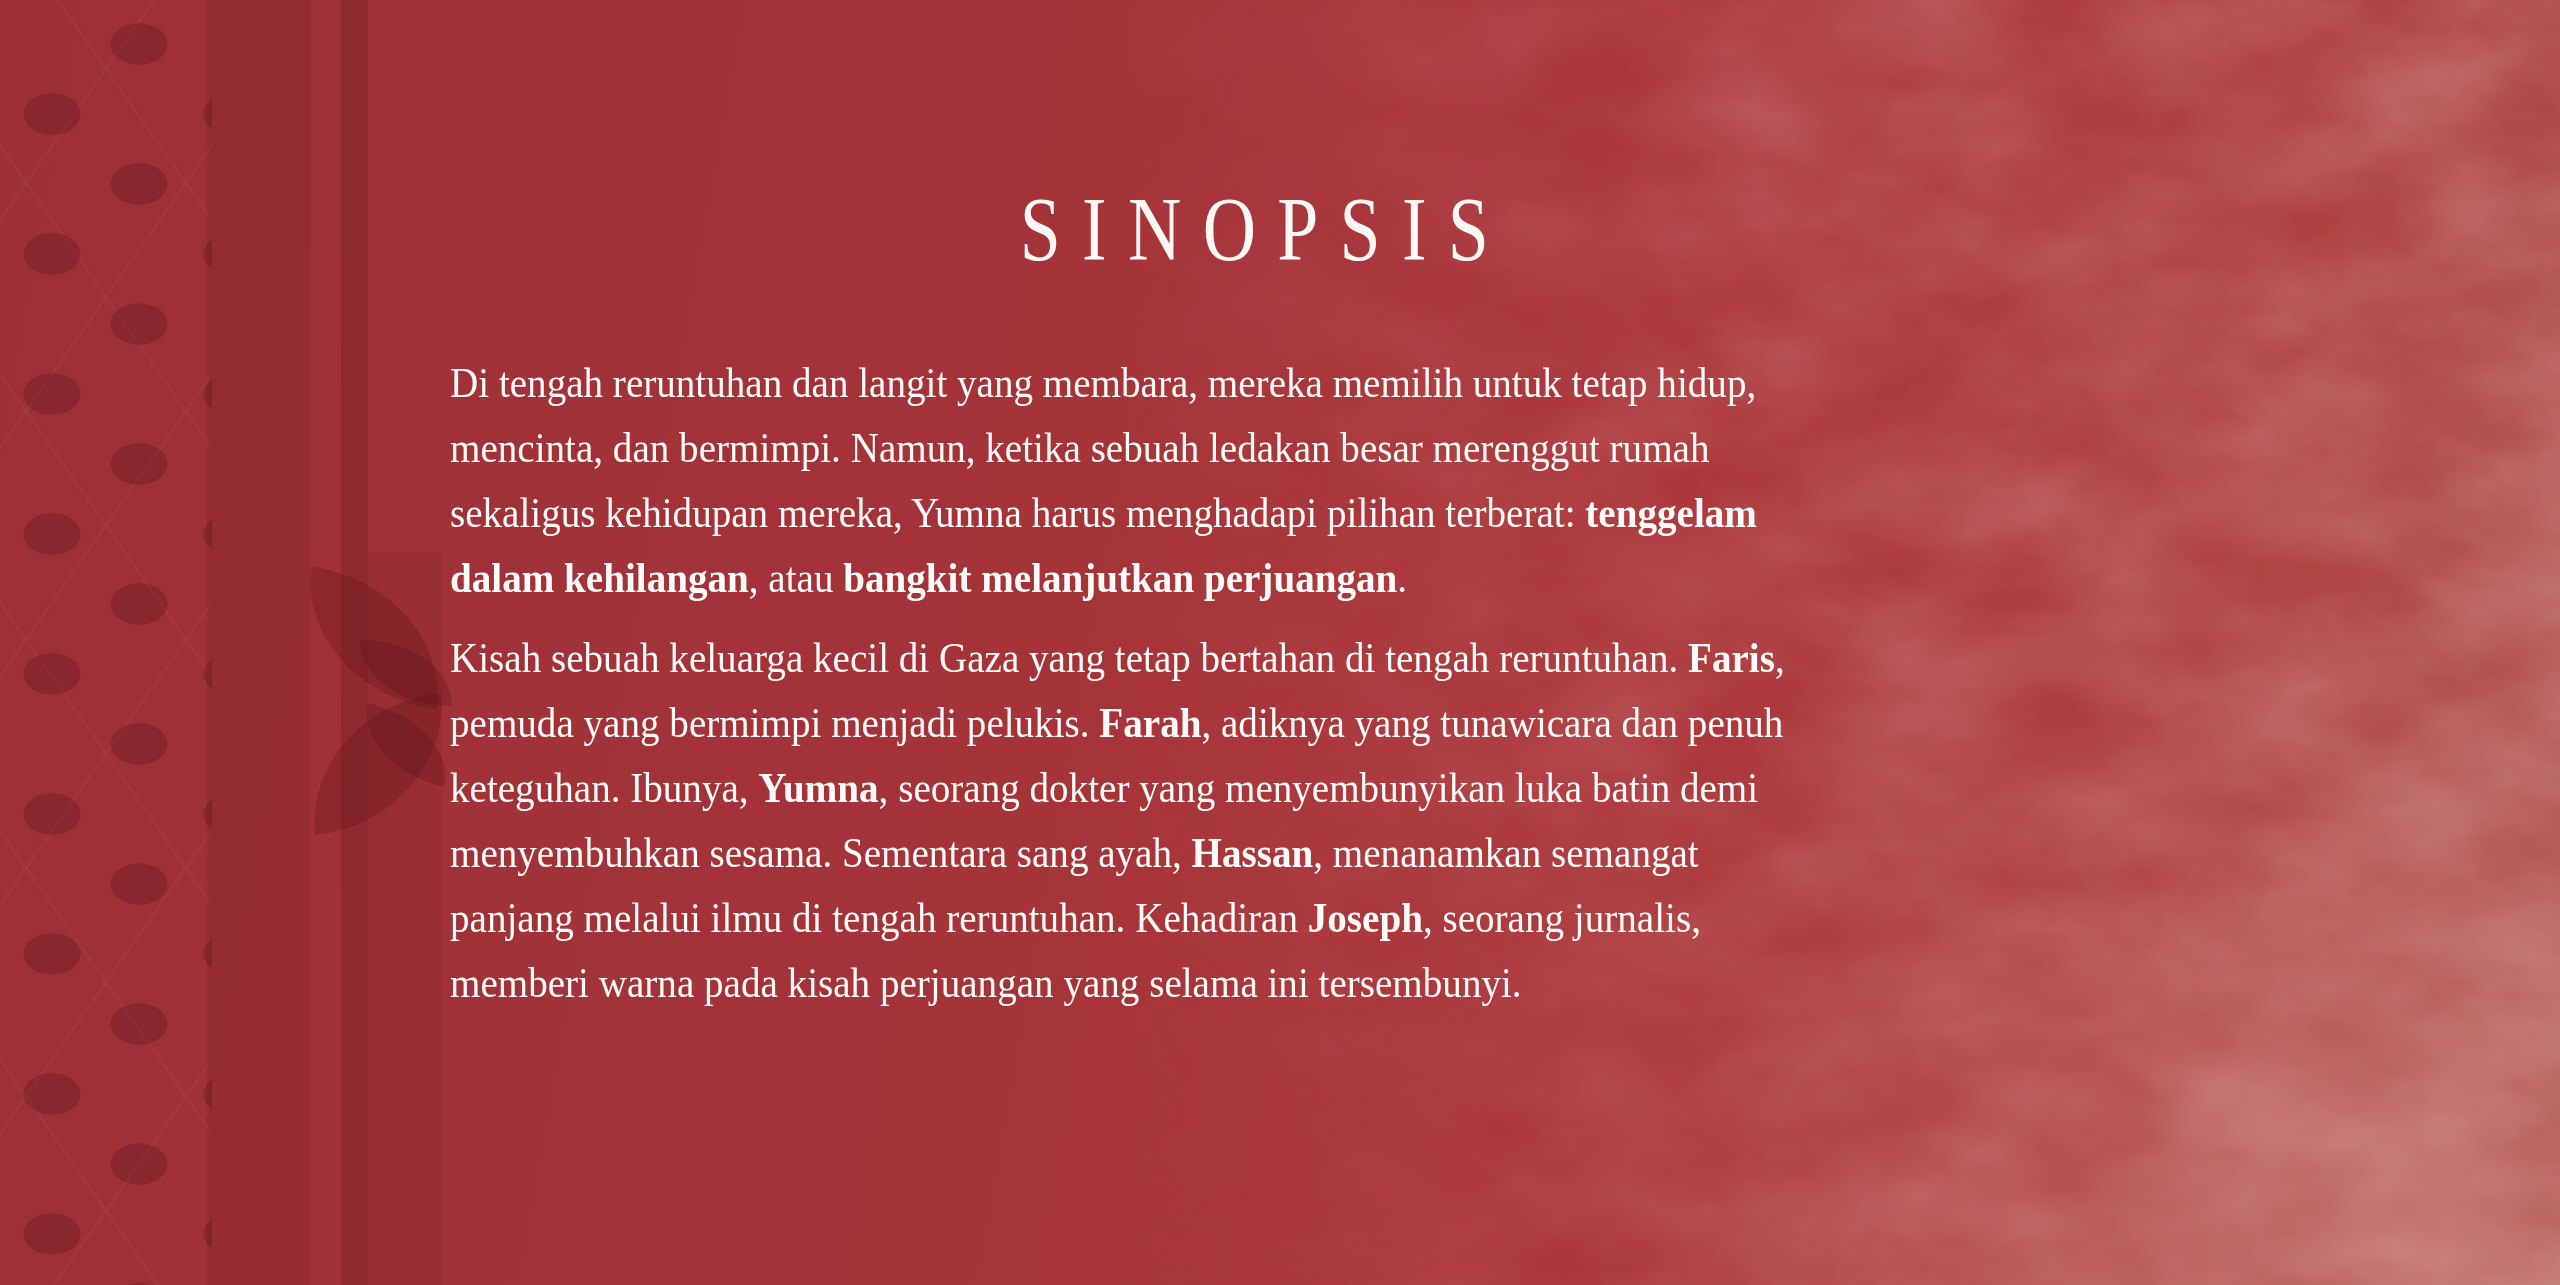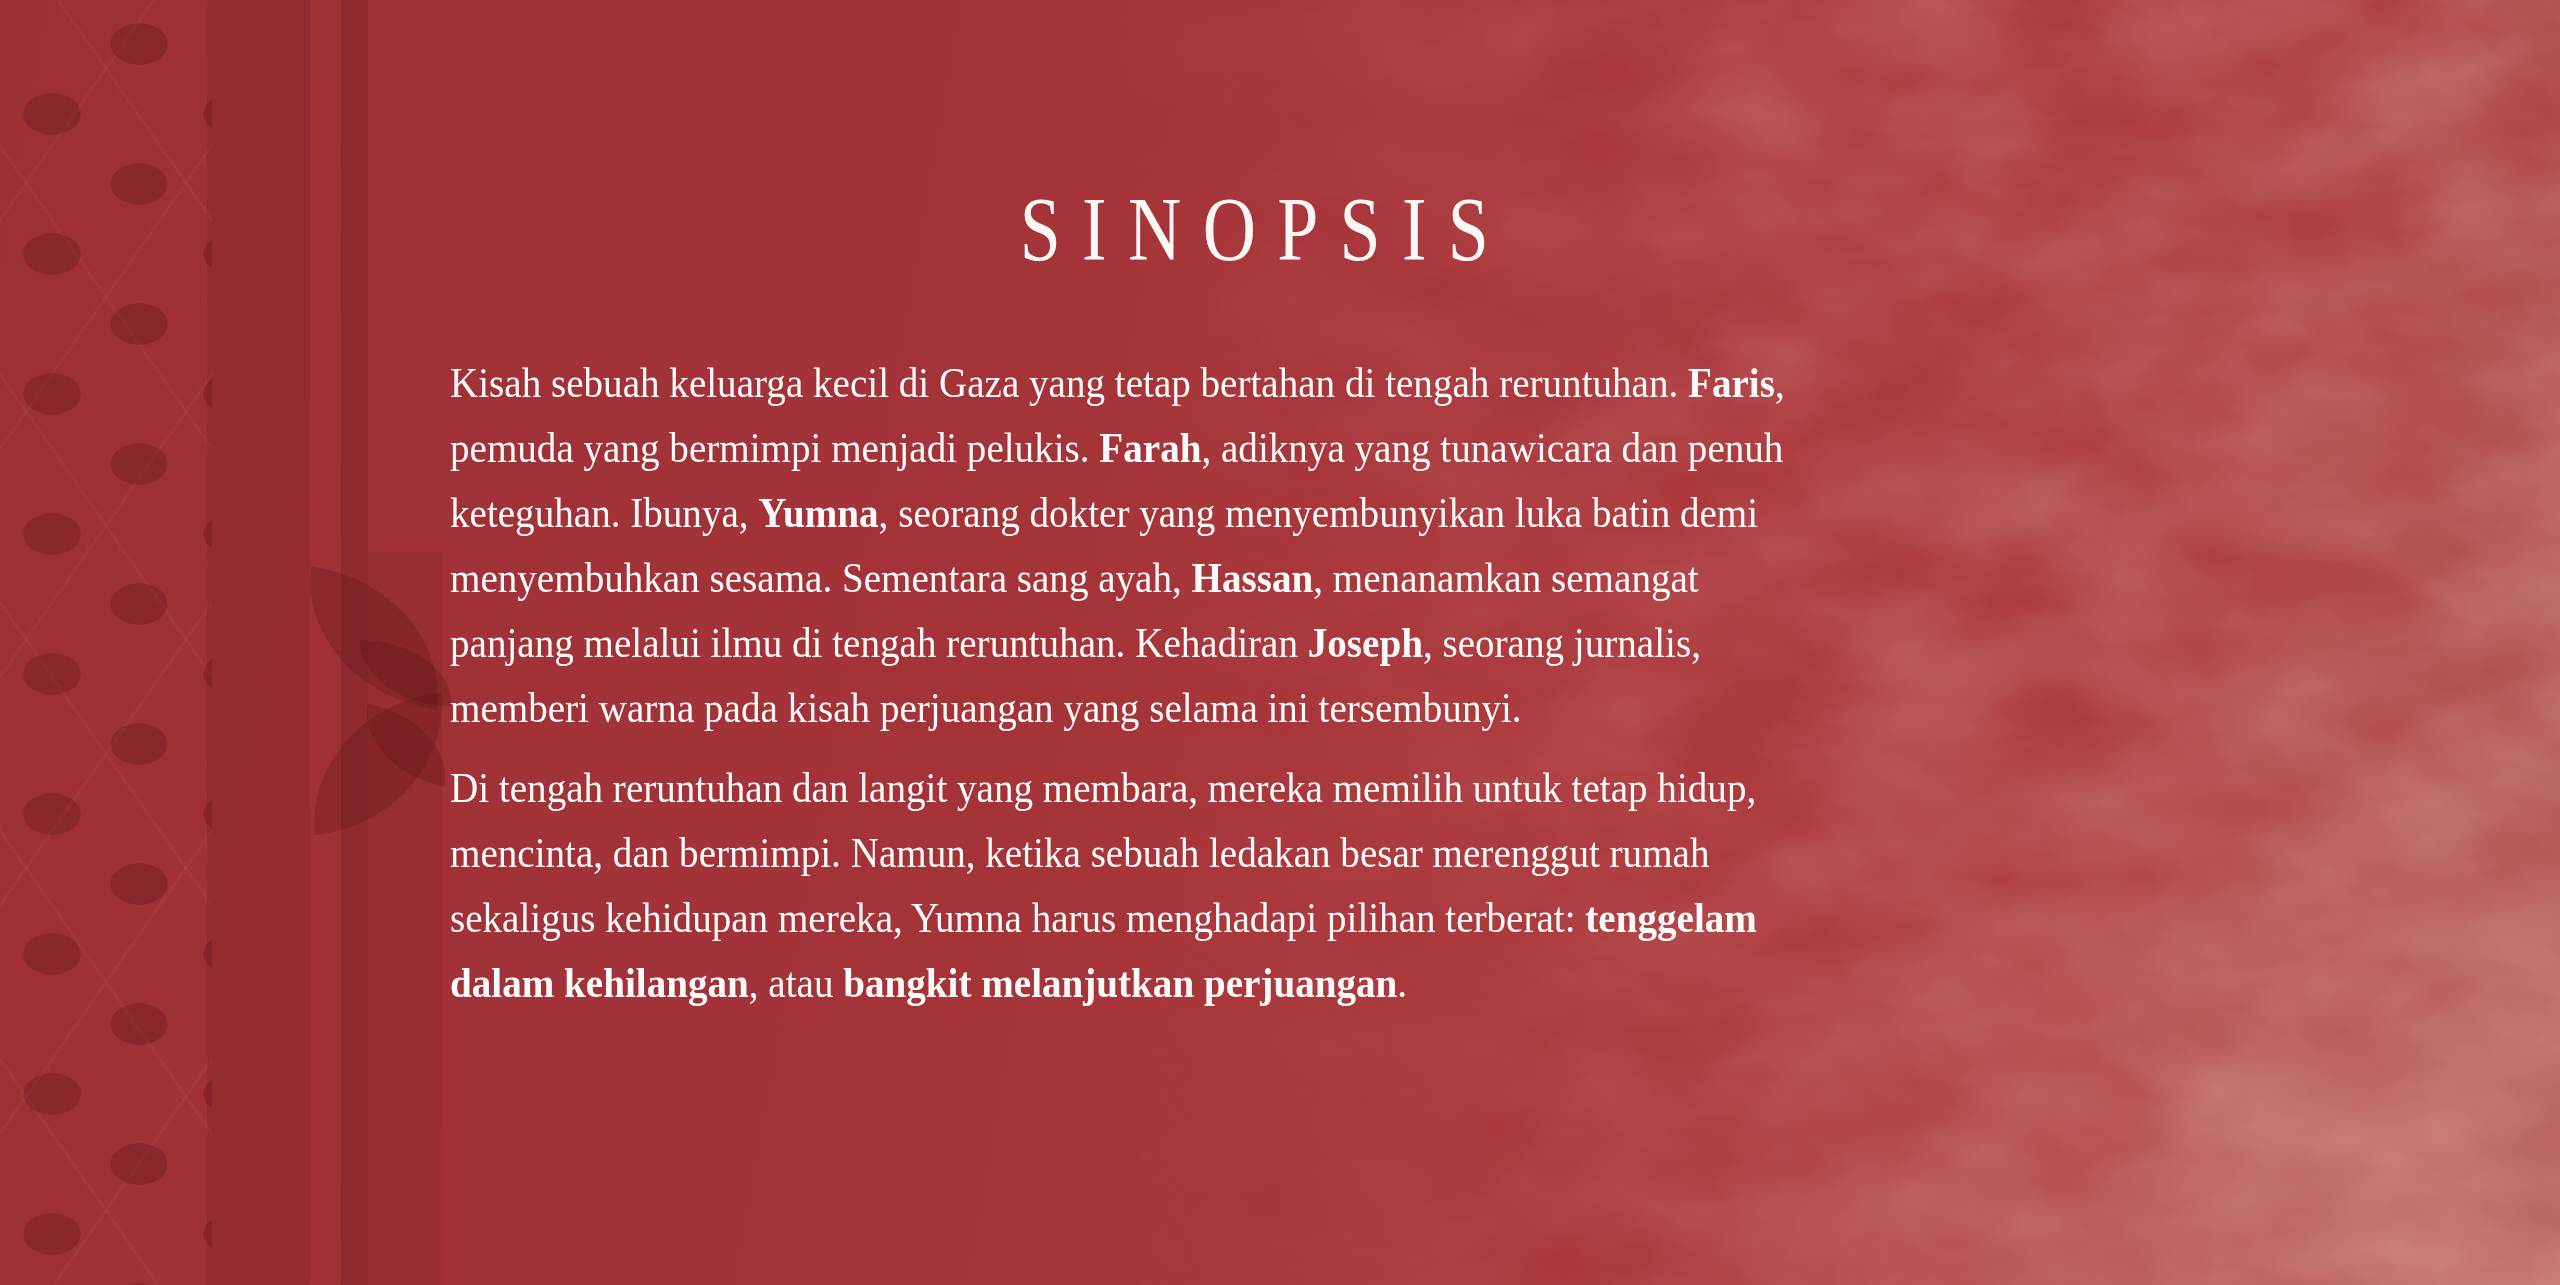--- a/index.html
+++ b/index.html
@@ -98,29 +98,29 @@
     </filter>
     <rect x="0" y="0" width="2560" height="1285" filter="url(#marble)"></rect>
   </svg>
 
   <div class="bottom-band"></div>
 
   <div class="content">
     <div class="title">SINOPSIS</div>
     <div class="synopsis">
         <div class="para">
+          <div class="line"><span>Di tengah reruntuhan dan langit yang membara, mereka memilih untuk tetap hidup,</span></div>
+          <div class="line"><span>mencinta, dan bermimpi. Namun, ketika sebuah ledakan besar merenggut rumah</span></div>
+          <div class="line"><span>sekaligus kehidupan mereka, Yumna harus menghadapi pilihan terberat: </span><span class="bold">tenggelam</span></div>
+          <div class="line"><span class="bold">dalam kehilangan</span><span>, atau </span><span class="bold">bangkit melanjutkan perjuangan</span><span>.</span></div>
+        </div>
+        <div class="para">
           <div class="line"><span>Kisah sebuah keluarga kecil di Gaza yang tetap bertahan di tengah reruntuhan. </span><span class="bold">Faris</span><span>,</span></div>
           <div class="line"><span>pemuda yang bermimpi menjadi pelukis. </span><span class="bold">Farah</span><span>, adiknya yang tunawicara dan penuh</span></div>
           <div class="line"><span>keteguhan. Ibunya, </span><span class="bold">Yumna</span><span>, seorang dokter yang menyembunyikan luka batin demi</span></div>
           <div class="line"><span>menyembuhkan sesama. Sementara sang ayah, </span><span class="bold">Hassan</span><span>, menanamkan semangat</span></div>
           <div class="line"><span>panjang melalui ilmu di tengah reruntuhan. Kehadiran </span><span class="bold">Joseph</span><span>, seorang jurnalis,</span></div>
           <div class="line"><span>memberi warna pada kisah perjuangan yang selama ini tersembunyi.</span></div>
         </div>
-        <div class="para">
-          <div class="line"><span>Di tengah reruntuhan dan langit yang membara, mereka memilih untuk tetap hidup,</span></div>
-          <div class="line"><span>mencinta, dan bermimpi. Namun, ketika sebuah ledakan besar merenggut rumah</span></div>
-          <div class="line"><span>sekaligus kehidupan mereka, Yumna harus menghadapi pilihan terberat: </span><span class="bold">tenggelam</span></div>
-          <div class="line"><span class="bold">dalam kehilangan</span><span>, atau </span><span class="bold">bangkit melanjutkan perjuangan</span><span>.</span></div>
-        </div>
       </div>
   </div>
 
 </div>
 
 </body></html>

